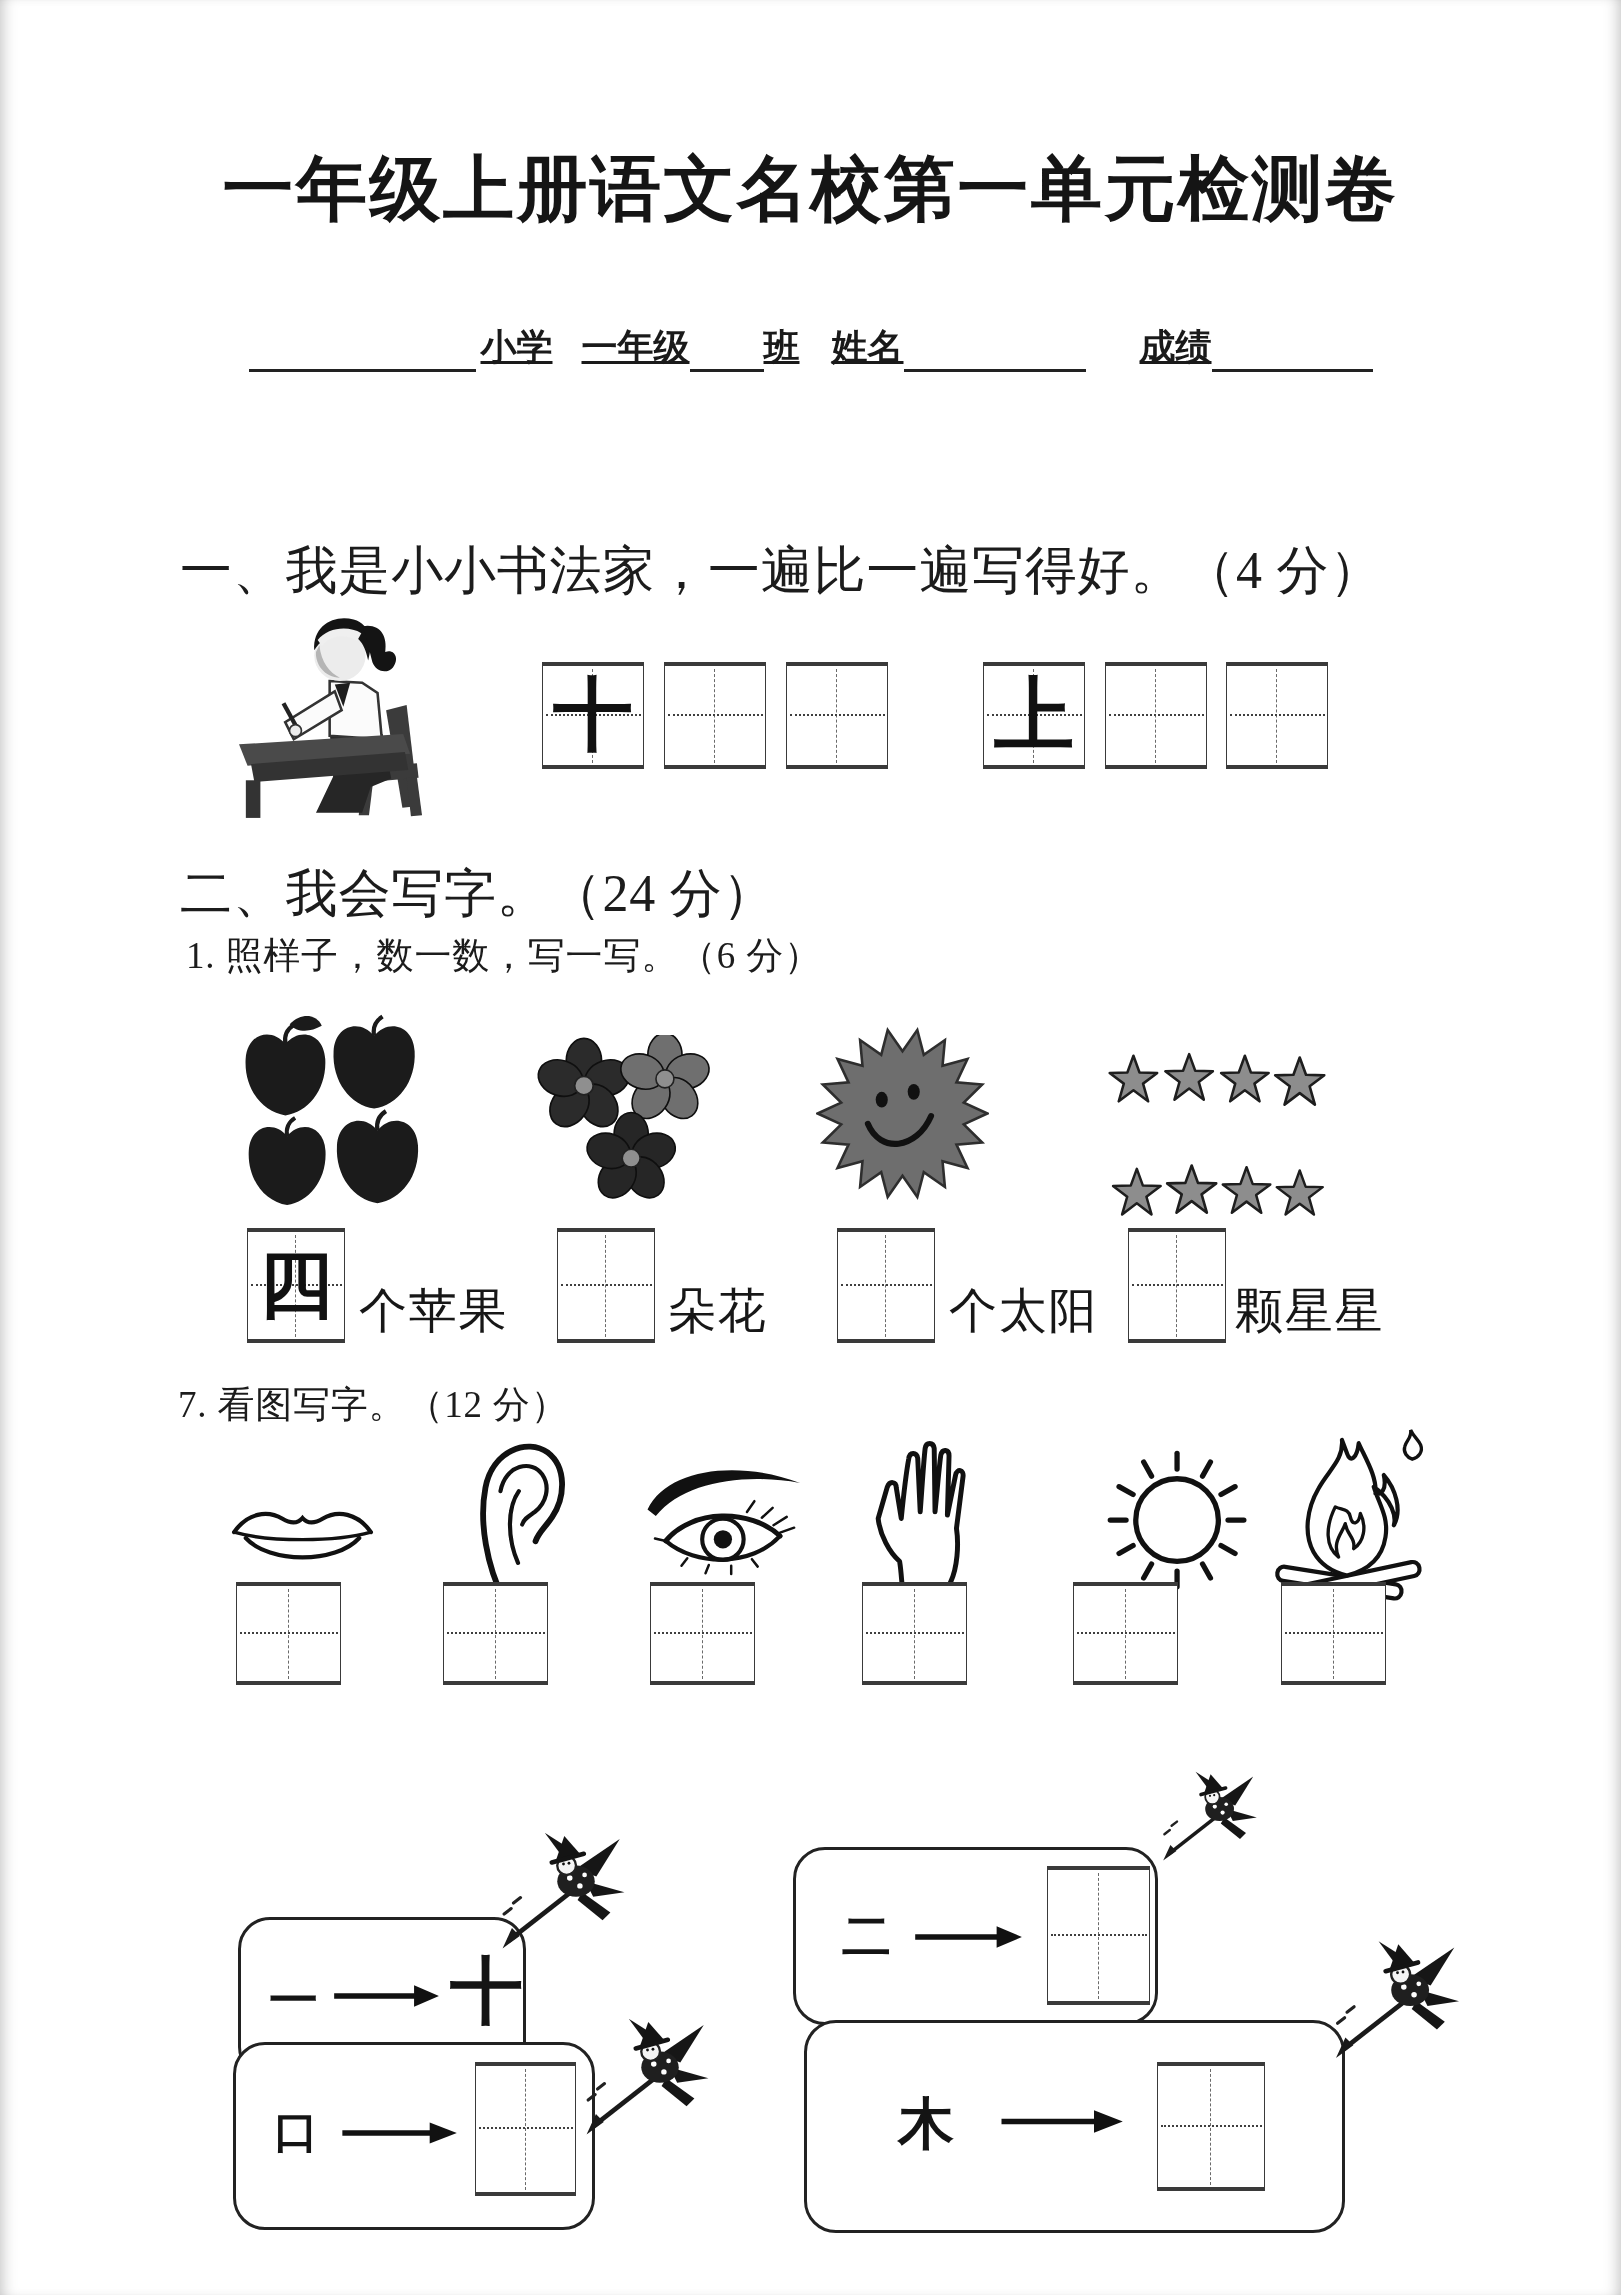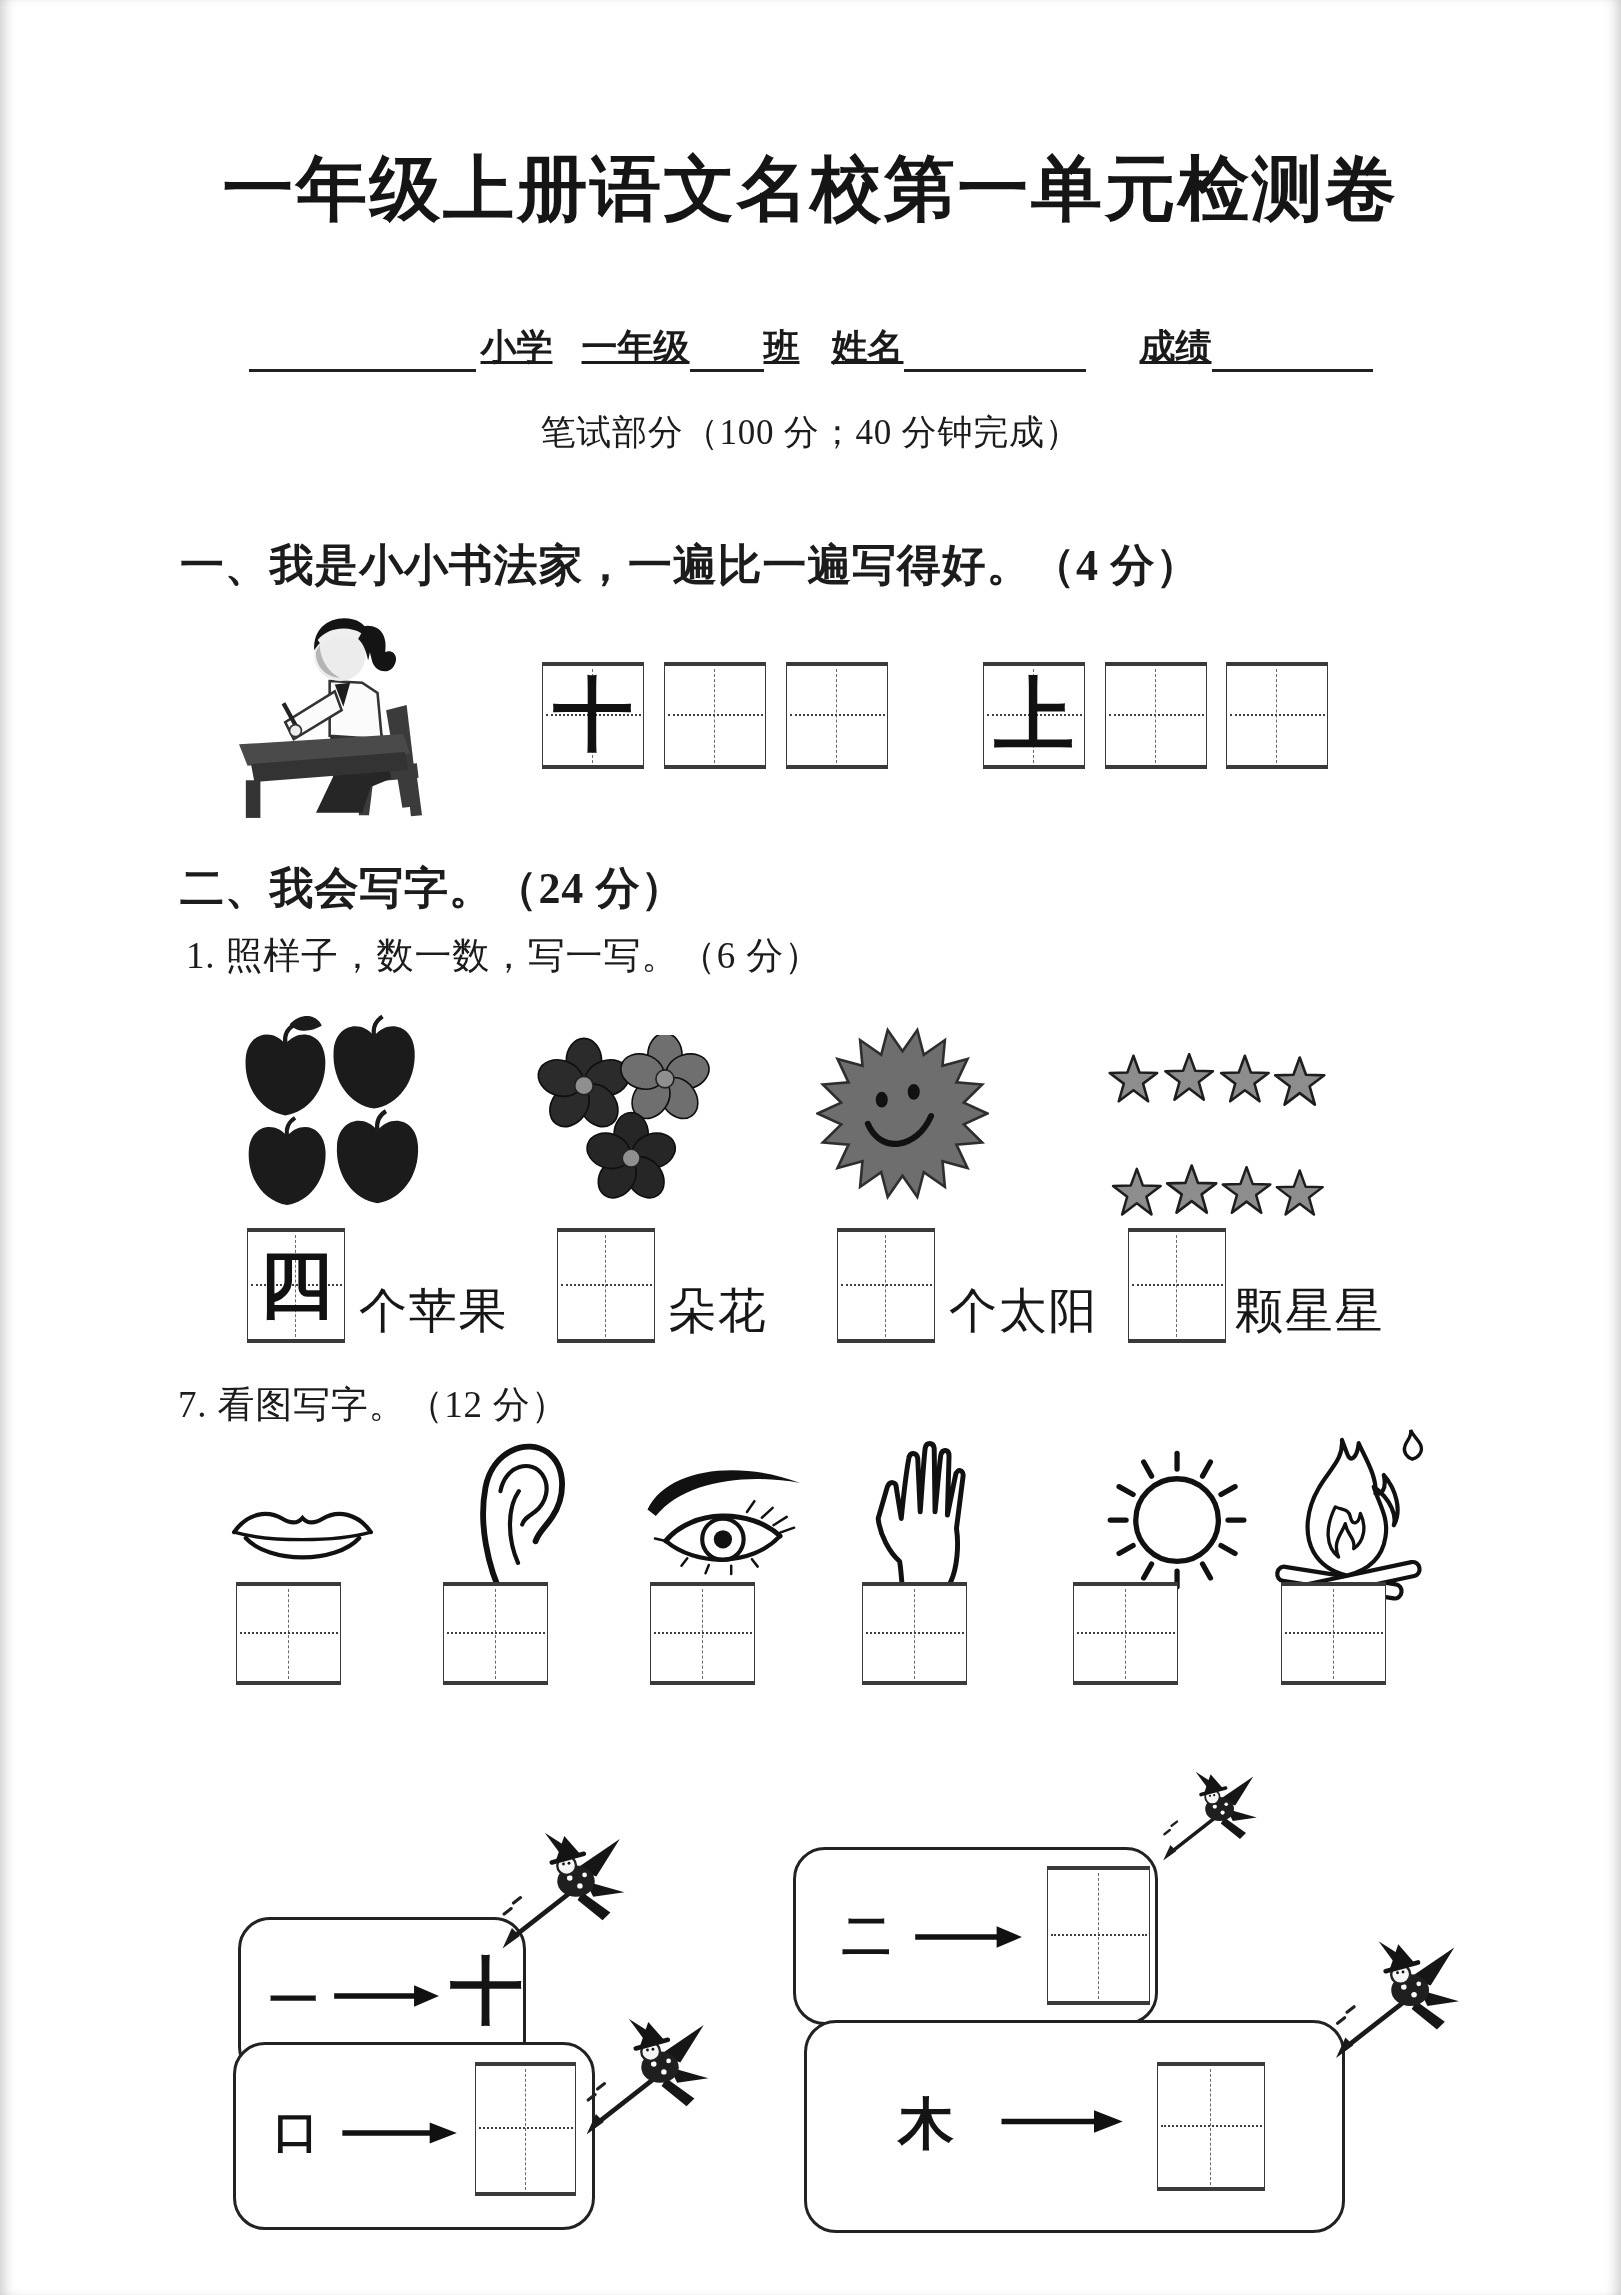--- a/index.html
+++ b/index.html
@@ -16,21 +16,21 @@
   .title{
     top:142px;font-family:"Liberation Sans", sans-serif;font-weight:800;
     font-size:71px;letter-spacing:2.5px;color:#151515;
   }
   .info-line{
     top:323px;width:100%;display:flex;justify-content:center;align-items:flex-end;
     font-family:"Liberation Sans", sans-serif;font-weight:700;font-size:36px;color:#1a1a1a;text-decoration:underline;
   }
   .blank{display:inline-block;border-bottom:3.4px solid #222;height:41px;}
   .subtitle{top:409px;font-size:35px;letter-spacing:0.8px;}
-  .sec-head{font-size:44px;font-weight:700;letter-spacing:0.8px;}
+  .sec-head{font-size:52px;font-weight:400;letter-spacing:0.8px;}
   .item-head{font-size:37px;letter-spacing:0.8px;}
   
   .tian{
     position:absolute;background:#fff;border:1.7px solid #3a3a3a;
     border-top-width:4.2px;border-bottom-width:4.2px;box-sizing:border-box;
   }
   .tian::before{
     content:"";position:absolute;top:2.5px;bottom:2.5px;left:calc(50% - 0.8px);
     border-left:1.7px dashed #6a6a6a;
   }
@@ -222,21 +222,20 @@
     <span style="margin-left:5px">小学</span>
     <span style="margin-left:29px">一年级</span>
     <span class="blank" style="width:74px"></span>
     <span>班</span>
     <span style="margin-left:32px">姓名</span>
     <span class="blank" style="width:182px"></span>
     <span style="margin-left:54px">成绩</span>
     <span class="blank" style="width:161px"></span>
   </div>
 
-  <div class="abs center-x subtitle nowrap">笔试部分（100 分；40 分钟完成）</div>
 
   <div class="abs sec-head nowrap" style="left:180px;top:536px">一、我是小小书法家，一遍比一遍写得好。（4 分）</div>
 
   <svg class="abs" style="left:233px;top:609px" width="207" height="210" viewBox="0 0 245 248">
       <use href="#girl"></use>
     </svg>
 
   <div class="tian" style="left:542px;top:662px;width:102px;height:107px">
     <span class="ch" style="font-size:80px">十</span>
   </div>

